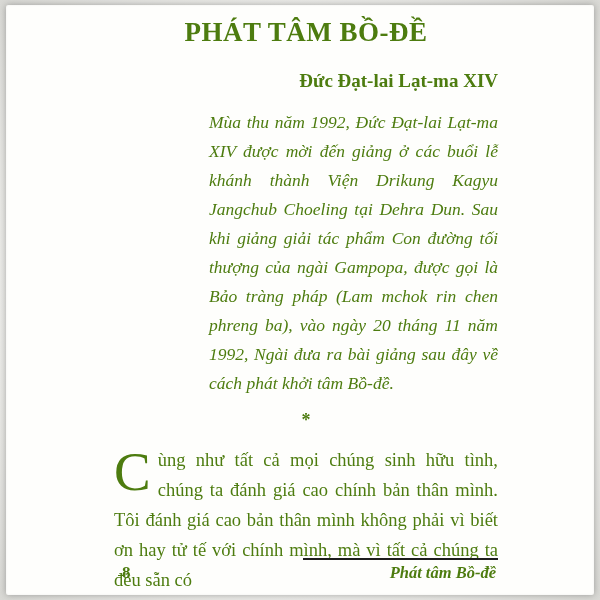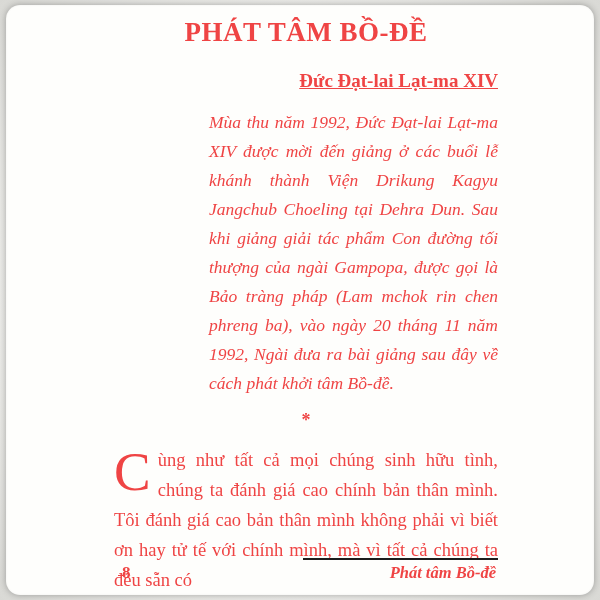--- a/index.html
+++ b/index.html
@@ -14,42 +14,41 @@
     position: relative;
     width: 600px;
     height: 600px;
     background: radial-gradient(ellipse at center, #f2f2ef 60%, #d9d9d5 100%);
     overflow: hidden;
   }
   .page {
     position: absolute;
     top: 5px; left: 6px; right: 6px; bottom: 5px;
     background: #fefefc;
-    border-radius: 14px;
+    border-radius: 2px;
     box-shadow: 0 0 7px rgba(0,0,0,0.30), inset 0 0 2px rgba(0,0,0,0.08);
     overflow: hidden;
-    color: #ef4444;
+    color: #4d7c0f;
   }
   .content {
     position: absolute;
     top: 0; left: 108px; right: 96px; bottom: 0;
   }
   .title {
     margin-top: 12px;
     text-align: center;
     font-weight: bold;
     font-size: 27px;
     letter-spacing: 0.5px;
   }
   .author {
     margin-top: 22px;
     text-align: right;
     font-weight: bold;
     font-size: 19px;
-    text-decoration: underline;
   }
   .intro {
     margin-top: 16px;
     margin-left: 95px;
     font-style: italic;
     font-size: 17.5px;
     line-height: 29px;
     text-align: justify;
   }
   .separator {

